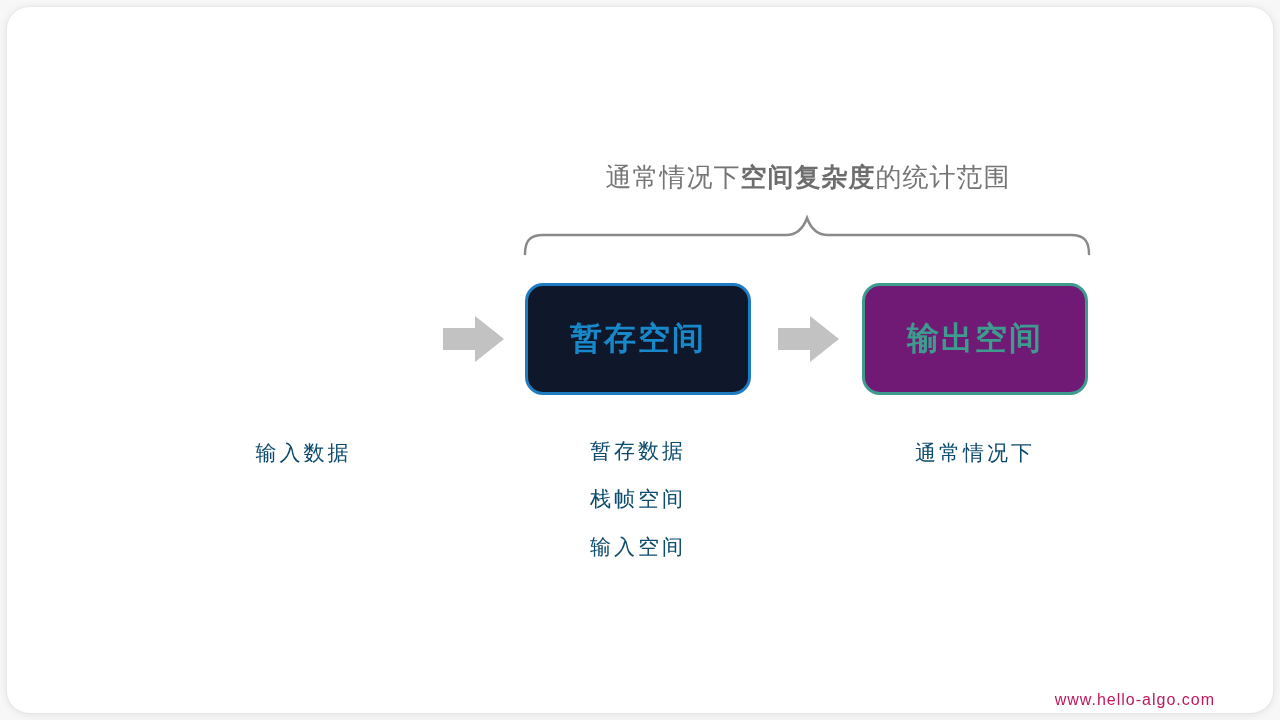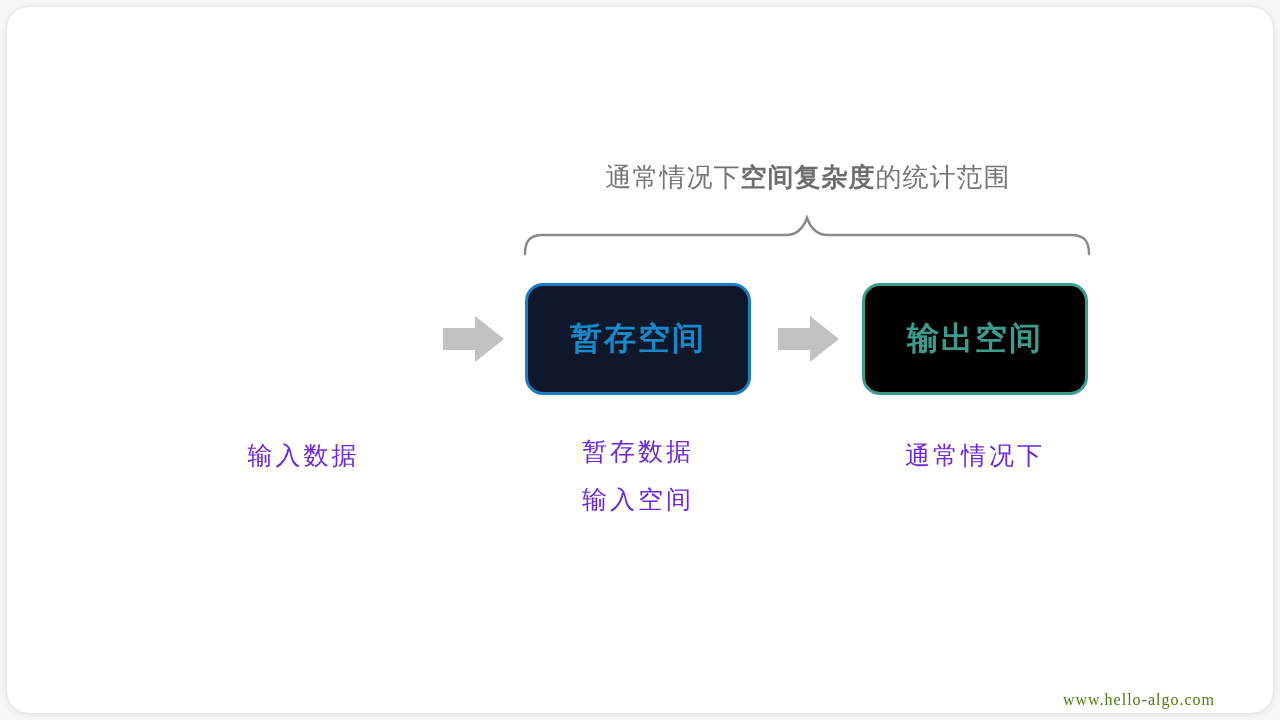--- a/index.html
+++ b/index.html
@@ -42,44 +42,45 @@
     justify-content: center;
     font-size: 32px;
     font-weight: 700;
     letter-spacing: 2px;
   }
   .node-input  { left: 190px; top: 267px; width: 227px;
                  border-color: #5a9e53; background: #f3f9f0; color: #56a353; }
   .node-temp   { left: 525px; top: 267px; width: 226px;
                  border-color: #1f7cc2; background: #0f172a; color: #1788ca; }
   .node-output { left: 862px; top: 267px; width: 226px;
-                 border-color: #3d9c8d; background: #000000; color: #3d9c8d; }
+                 border-color: #3d9c8d; background: #701a75; color: #3d9c8d; }
 
   .arrow { position: absolute; width: 62px; height: 48px; }
   .arrow-1 { left: 443px; top: 299px; }
   .arrow-2 { left: 778px; top: 299px; }
 
   .sub-label {
     position: absolute;
-    font-size: 25px;
-    color: #6d28d9;
+    font-size: 21px;
+    color: #0c4a6e;
     letter-spacing: 3px;
     text-align: center;
     white-space: nowrap;
+    font-family: Liberation Serif, serif;
   }
   .sub-input  { left: 190px; top: 423px; width: 227px; }
   .sub-temp   { left: 525px; top: 411px; width: 226px; line-height: 48px; }
   .sub-output { left: 862px; top: 423px; width: 226px; }
 
   .watermark {
     position: absolute;
     right: 45px; top: 675px;
-    font-family: Liberation Serif, serif;
+    font-family: Liberation Sans, sans-serif;
     font-size: 16px;
-    color: #4d7c0f;
+    color: #be185d;
     letter-spacing: 1px;
     text-align: center;
   }
 </style>
 </head>
 <body>
 
 <div class="card"></div>
 
 <div class="layer">
@@ -107,20 +108,21 @@
   </svg>
 
   <div class="node node-output">
     <span>输出空间</span>
   </div>
 
   <div class="sub-label sub-input">输入数据</div>
 
   <div class="sub-label sub-temp">
     <div>暂存数据</div>
+    <div>栈帧空间</div>
     <div>输入空间</div>
   </div>
 
   <div class="sub-label sub-output">通常情况下</div>
 
   <div class="watermark">www.hello-algo.com</div>
 
 </div>
 
 </body></html>

